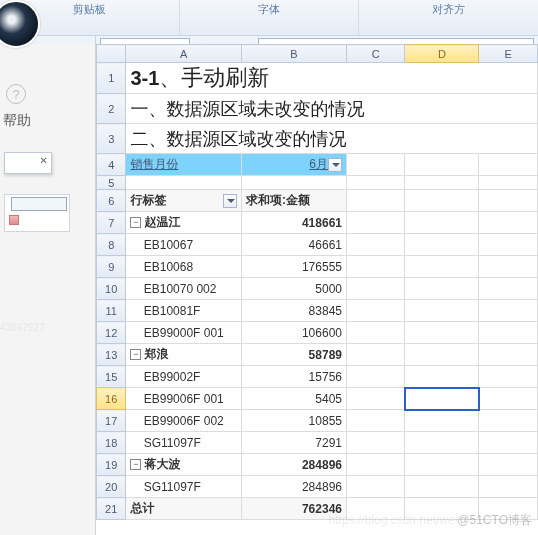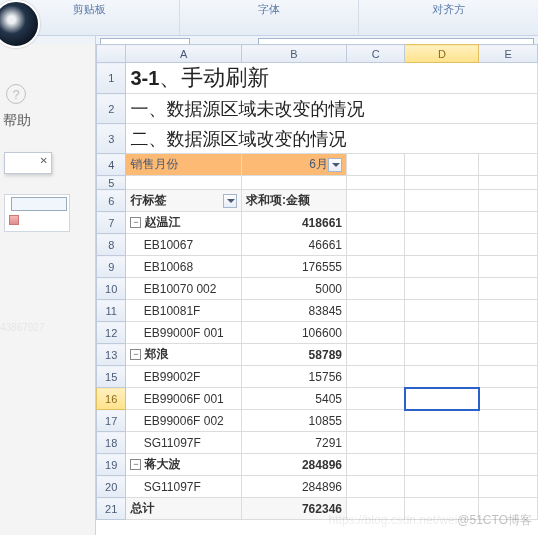--- a/index.html
+++ b/index.html
@@ -41,21 +41,21 @@
   th.rowhdr { background:linear-gradient(#f3f6fb,#e4ebf5); border:1px solid #bfcadb; font-weight:normal; font-size:11px; color:#4a5a75; width:30px; text-align:center; }
   th.rowhdr.sel { background:linear-gradient(#fff0c0,#ffe28a); color:#8a6a20; border-color:#e0c060; }
   td { border:1px solid #dcdcdc; height:22px; padding:0 4px; font-size:12px; vertical-align:middle; white-space:nowrap; overflow:hidden; background:#fff; }
   td.big { font-size:22px; font-family: SimSun, serif; color:#222; }
   td.big .num { font-family: Arial, sans-serif; font-weight:bold; font-size:20px; }
   td.section { font-size:18px; font-family: Liberation Mono, monospace; color:#222; }
   td.hdr { background:#f7f7f7; font-size:12px; color:#333; }
   td.labelcell { font-weight:bold; }
   td.amt { text-align:right; font-variant-numeric:tabular-nums; }
   td.amt.bold { font-weight:bold; }
-  td.light { background:#fdba74; color:#4a5a75; }
+  td.light { background:#7dd3fc; color:#4a5a75;text-decoration:underline; }
   .collapse { display:inline-block; width:11px; height:11px; border:1px solid #888; font-size:9px; line-height:9px; text-align:center; margin-right:3px; color:#555; vertical-align:middle; background:#fff; }
   .filterbtn { float:right; width:14px; height:14px; border:1px solid #a5b6cf; background:linear-gradient(#fdfdfd,#e8eef7); margin-top:2px; position:relative; }
   .filterbtn:after { content:""; position:absolute; left:3px; top:4px; border:4px solid transparent; border-top-color:#4a5a75; }
   td.activecell { outline:2px solid #2a62c9; outline-offset:-1px; }
   .watermark { position:absolute; right:6px; bottom:6px; font-size:12px; color:rgba(0,0,0,.25); }
   .watermark .pale { color:rgba(0,0,0,.08); }
   tr.tall td { height:30px; }
   tr.short td { height:14px; }
 </style>
 </head>

